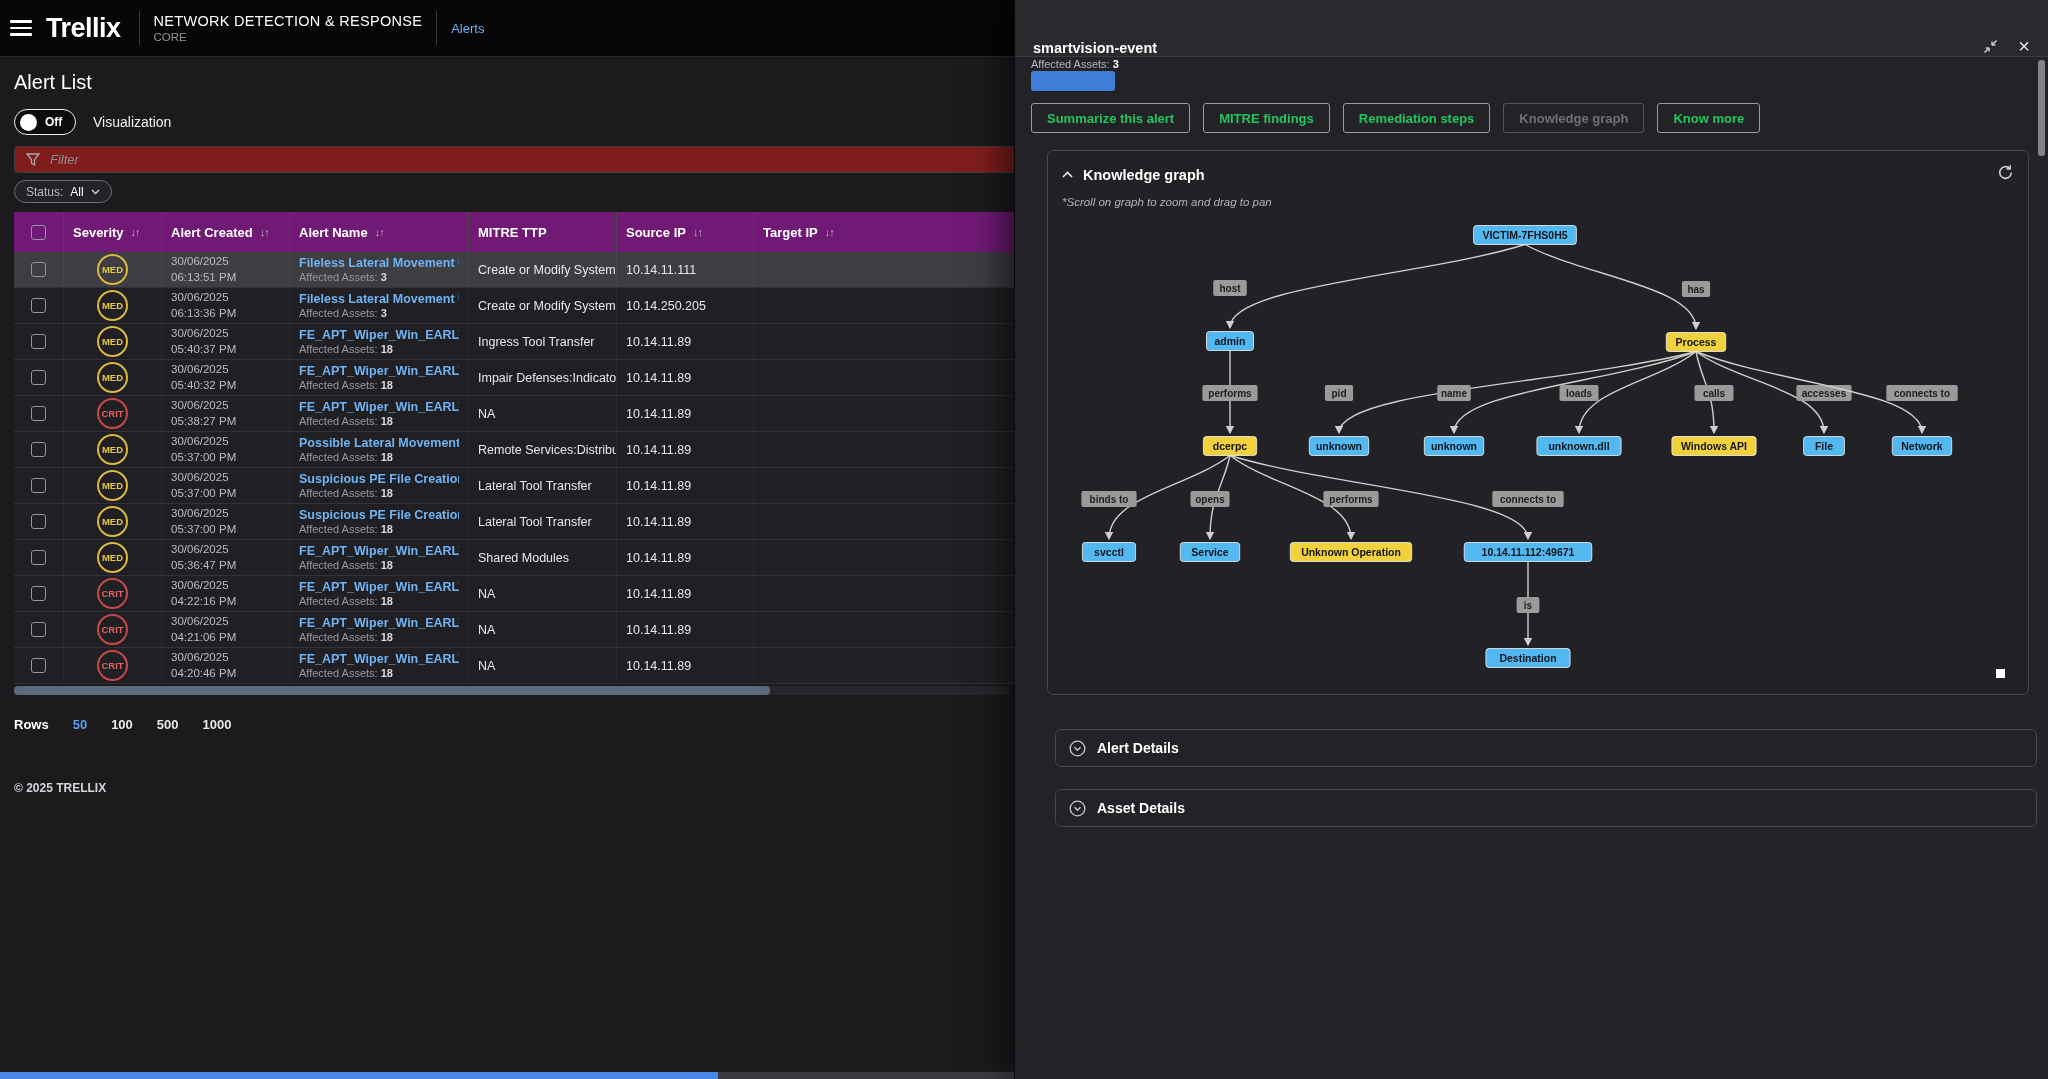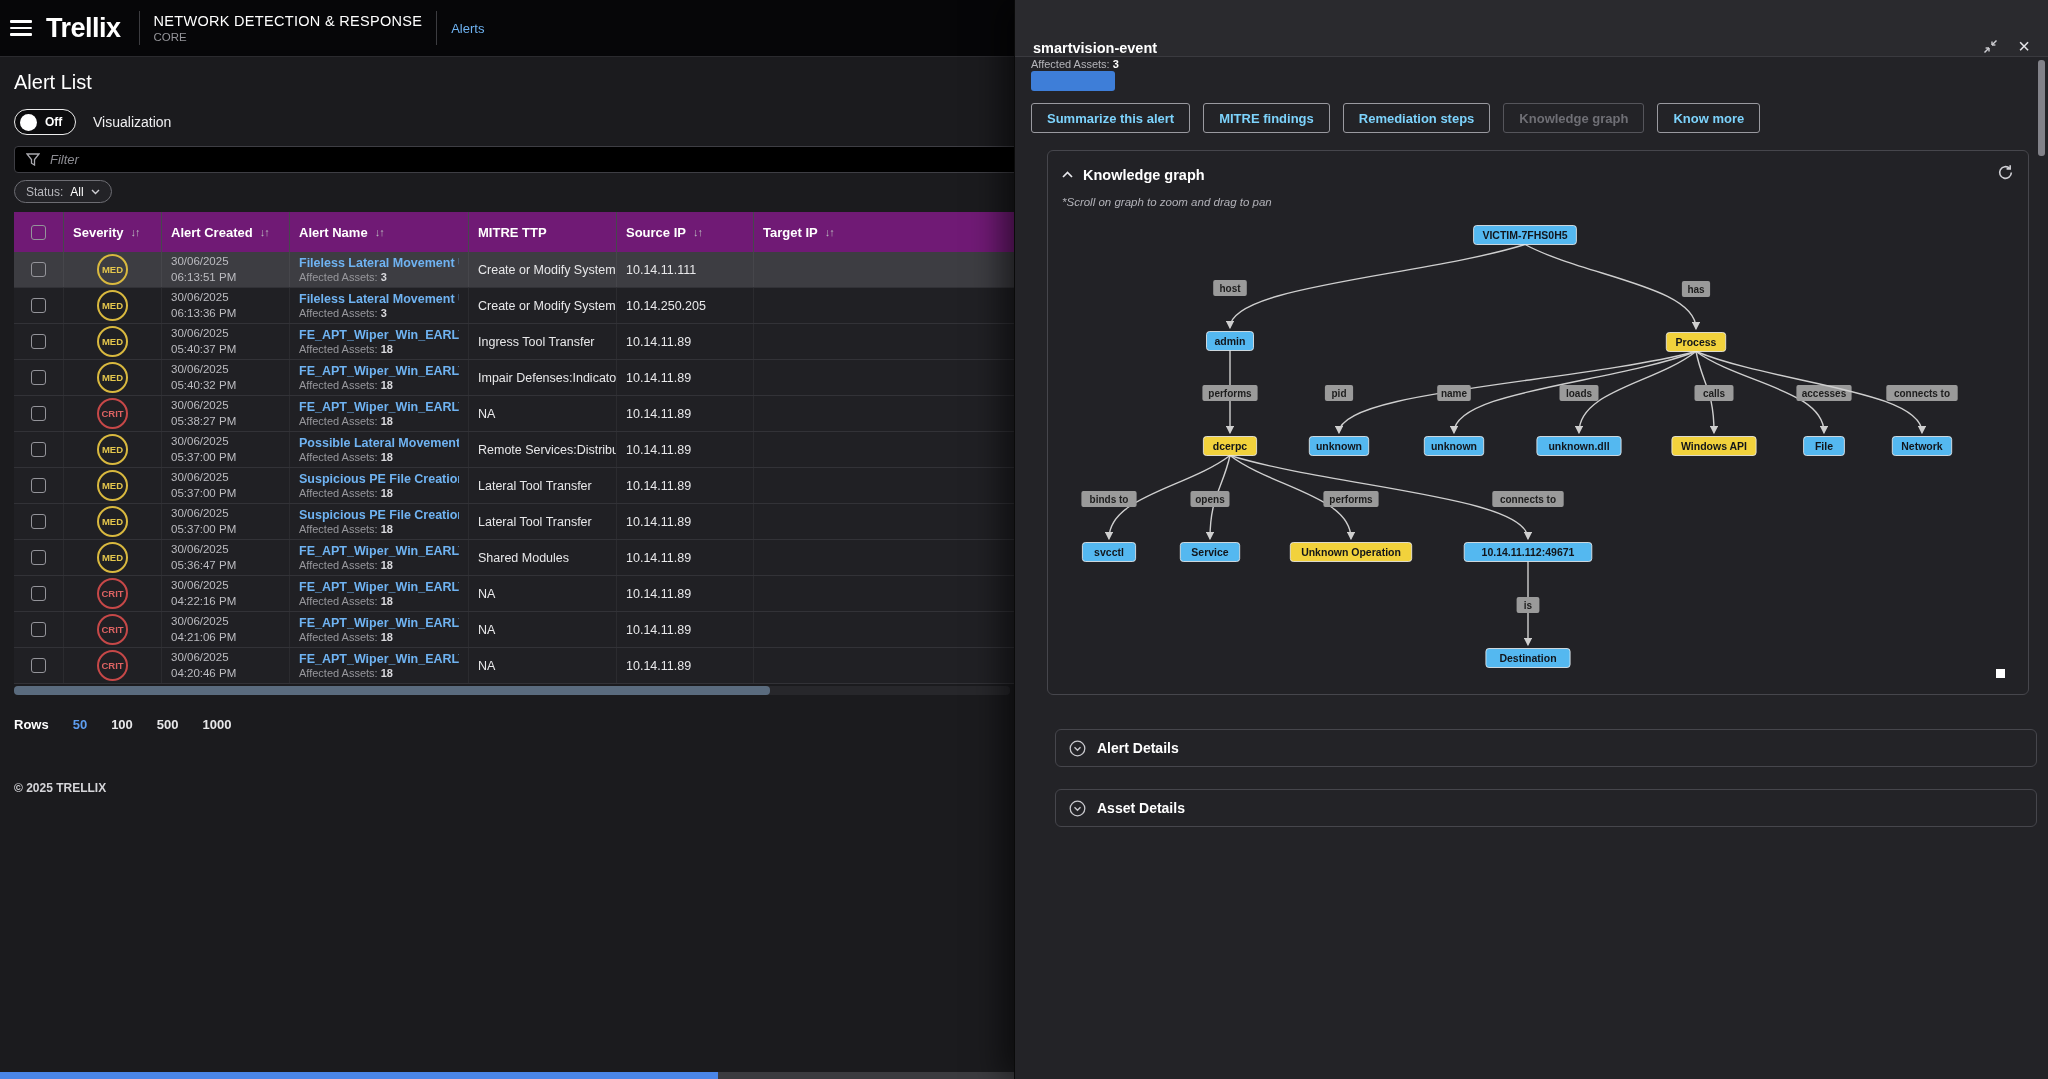--- a/index.html
+++ b/index.html
@@ -16,21 +16,21 @@
   .product .p2{font-size:11.5px;color:#95959a;margin-top:2px}
   .nav-alerts{color:#6fb3f2;font-size:13px;text-decoration:none;cursor:pointer}
 
   
   .page-title{position:absolute;left:14px;top:71px;font-size:20px;color:#fff}
   .toggle-row{position:absolute;left:14px;top:109px;display:flex;align-items:center;gap:17px}
   .toggle{width:62px;height:26px;border:1.5px solid #ececec;border-radius:14px;background:#0c0c0e;display:flex;align-items:center;padding:0 5px;gap:8px;cursor:pointer}
   .toggle .knob{width:17px;height:17px;border-radius:50%;background:#fff}
   .toggle .t-label{font-size:12px;font-weight:bold;color:#fff}
   .toggle-name{font-size:14px;color:#f0f0f2}
-  .filter-bar{position:absolute;left:14px;top:146px;width:1900px;height:27px;background:#000000;border:1px solid #3e3e44;border-radius:4px;display:flex;align-items:center;padding:0 11px;gap:10px}
+  .filter-bar{position:absolute;left:14px;top:146px;width:1900px;height:27px;background:#7f1d1d;border:1px solid #3e3e44;border-radius:4px;display:flex;align-items:center;padding:0 11px;gap:10px}
   .filter-ph{font-style:italic;color:#8d8d93;font-size:13px}
   .status-chip{position:absolute;left:14px;top:180px;height:23px;border:1px solid #6d6d73;border-radius:12px;display:inline-flex;align-items:center;padding:0 11px;gap:7px;font-size:12px;cursor:pointer;background:#232327}
   .status-chip .s-label{color:#b8b8bd}
   .status-chip .s-value{color:#fff;font-weight:normal}
 
   
   .table{position:absolute;left:14px;top:212px;width:1900px}
   .thead{display:flex;height:40px;background:#701a75;align-items:stretch}
   .hcell{display:flex;align-items:center;padding:0 9px;font-size:13px;font-weight:bold;color:#fff;border-right:1px solid #47474d}
   .hcell .sort{color:#b9b9be;font-size:11px;margin-left:7px;font-weight:normal;letter-spacing:-1px}
@@ -72,21 +72,21 @@
   .panel-header{height:57px;background:#2a2a2e;border-bottom:1px solid #3a3a3f;display:flex;align-items:flex-end;padding:0 18px}
   .panel-title{font-size:14.5px;font-weight:bold;color:#fff}
   .panel-hicons{margin-left:auto;display:flex;align-items:center;gap:20px}
   .icon-btn{cursor:pointer;display:flex;align-items:center}
   .close-x{font-size:20px;color:#e4e4e8;line-height:1;cursor:pointer}
   .assets-line{position:absolute;left:16px;top:58px;font-size:11px}
   .assets-line .a-label{color:#b5b5ba}
   .assets-line .a-value{color:#fff;font-weight:bold}
   .blue-btn-fragment{position:absolute;left:16px;top:71px;width:84px;height:20px;background:#3e7ed8;border-radius:3px;cursor:pointer}
   .btn-row{position:absolute;left:16px;top:103px;display:flex;gap:13px}
-  .pbtn{height:30px;padding:0 15px;background:transparent;border:1px solid #9a9aa0;border-radius:3px;color:#7dd3fc;font-size:13px;font-weight:bold;font-family:inherit;cursor:pointer}
+  .pbtn{height:30px;padding:0 15px;background:transparent;border:1px solid #9a9aa0;border-radius:3px;color:#22c55e;font-size:13px;font-weight:bold;font-family:inherit;cursor:pointer}
   .pbtn.disabled{border-color:#55555b;color:#6f6f75;cursor:default}
 
   .kg-card{position:absolute;left:32px;top:150px;width:982px;height:545px;border:1px solid #46464c;border-radius:6px;background:#222226;overflow:hidden}
   .kg-head{display:flex;align-items:center;padding:13px 14px 0 14px;gap:10px}
   .kg-title{font-size:14.5px;font-weight:bold;color:#fff}
   .kg-refresh{margin-left:auto;cursor:pointer}
   .kg-hint{font-style:italic;font-size:11.5px;color:#b2b2b8;margin:11px 0 0 14px}
   .kg-svg{display:block;margin-top:5px}
   svg text{font-family:"Liberation Sans",sans-serif}
 

